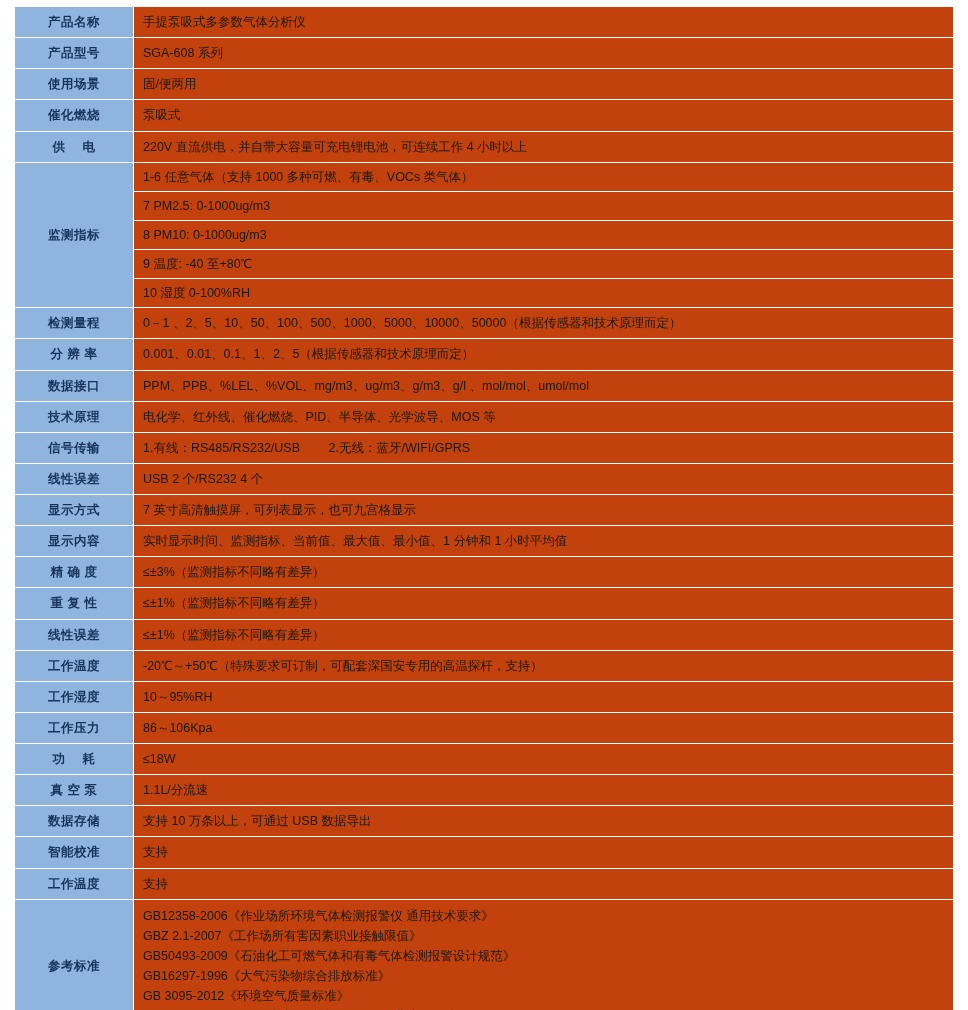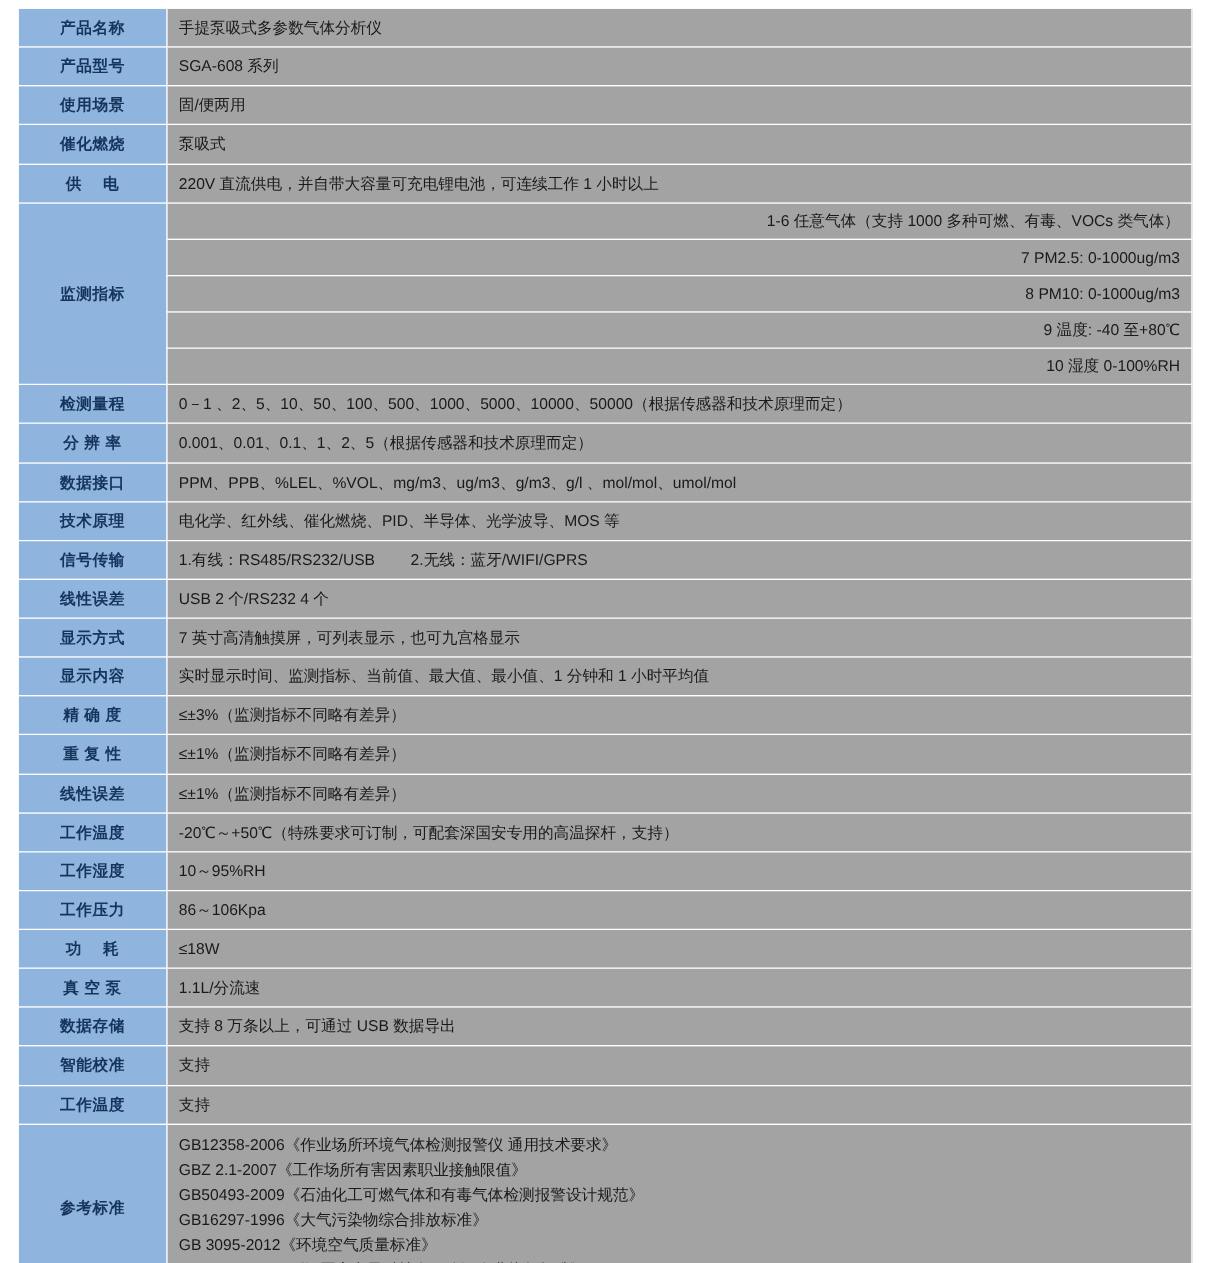--- a/index.html
+++ b/index.html
@@ -27,27 +27,26 @@
   td.label {
     width: 110px;
     background: #8fb4dd;
     text-align: center;
     font-weight: bold;
     padding: 6px 4px;
     color: #16355c;
     letter-spacing: 0.5px;
   }
   td.value {
-    background: #a3a3a3;
+    background: #c2410c;
     padding: 6px 9px;
     text-align: left;
   }
   td.value.sub {
     padding: 5px 9px;
-    text-align: right;
   }
   .multiline {
     white-space: pre-line;
     line-height: 1.65;
   }
   .multiline.tight {
     line-height: 1.6;
   }
 </style>
 </head>
@@ -71,21 +70,21 @@
       <td class="value">固/便两用</td>
     </tr>
 
     <tr>
       <td class="label">催化燃烧</td>
       <td class="value">泵吸式</td>
     </tr>
 
     <tr>
       <td class="label">供　  电</td>
-      <td class="value">220V 直流供电，并自带大容量可充电锂电池，可连续工作 1 小时以上</td>
+      <td class="value">220V 直流供电，并自带大容量可充电锂电池，可连续工作 4 小时以上</td>
     </tr>
 
     <tr>
       <td class="label" rowspan="5">监测指标</td>
       <td class="value sub">1-6 任意气体（支持 1000 多种可燃、有毒、VOCs 类气体）</td>
     </tr>
     <tr>
       <td class="value sub">7 PM2.5: 0-1000ug/m3</td>
     </tr>
     <tr>
@@ -173,21 +172,21 @@
       <td class="value">≤18W</td>
     </tr>
 
     <tr>
       <td class="label">真  空  泵</td>
       <td class="value">1.1L/分流速</td>
     </tr>
 
     <tr>
       <td class="label">数据存储</td>
-      <td class="value">支持 8 万条以上，可通过 USB 数据导出</td>
+      <td class="value">支持 10 万条以上，可通过 USB 数据导出</td>
     </tr>
 
     <tr>
       <td class="label">智能校准</td>
       <td class="value">支持</td>
     </tr>
 
     <tr>
       <td class="label">工作温度</td>
       <td class="value">支持</td>

